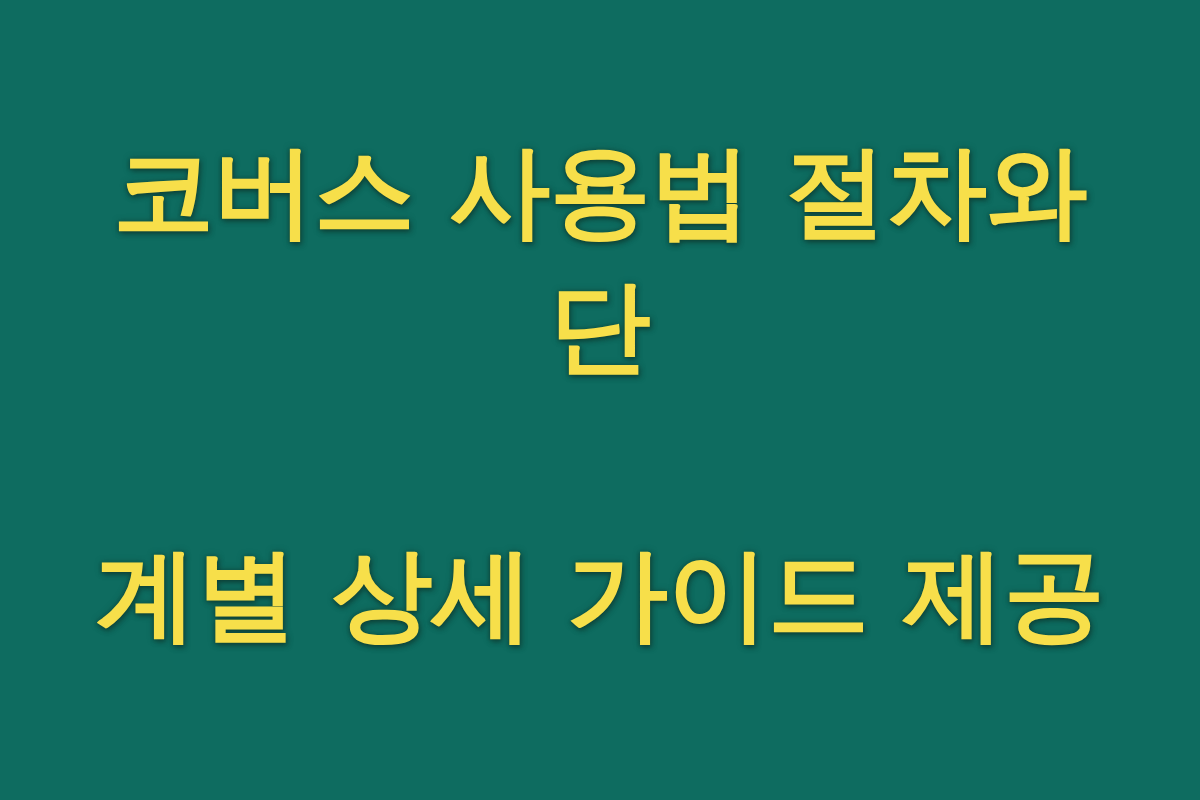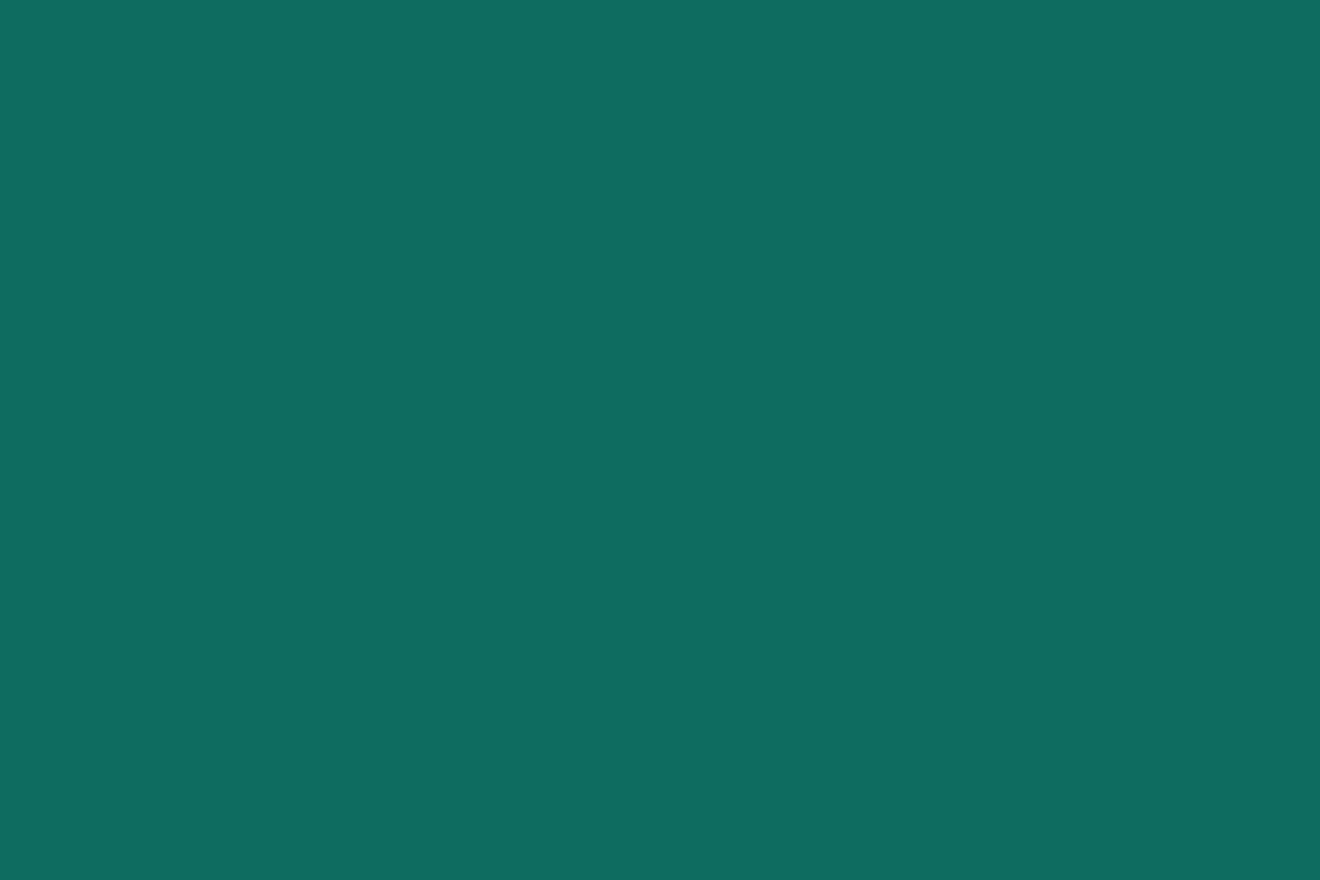--- a/index.html
+++ b/index.html
@@ -49,15 +49,17 @@
   .headline-line {
     display: block;
   }
 </style>
 </head>
 <body>
 
 <div id="banner">
 
   <h1 id="headline">
+    <span class="headline-line">코버스 사용법 절차와 단</span>
+    <span class="headline-line">계별 상세 가이드 제공</span>
   </h1>
 
 </div>
 
 </body></html>

